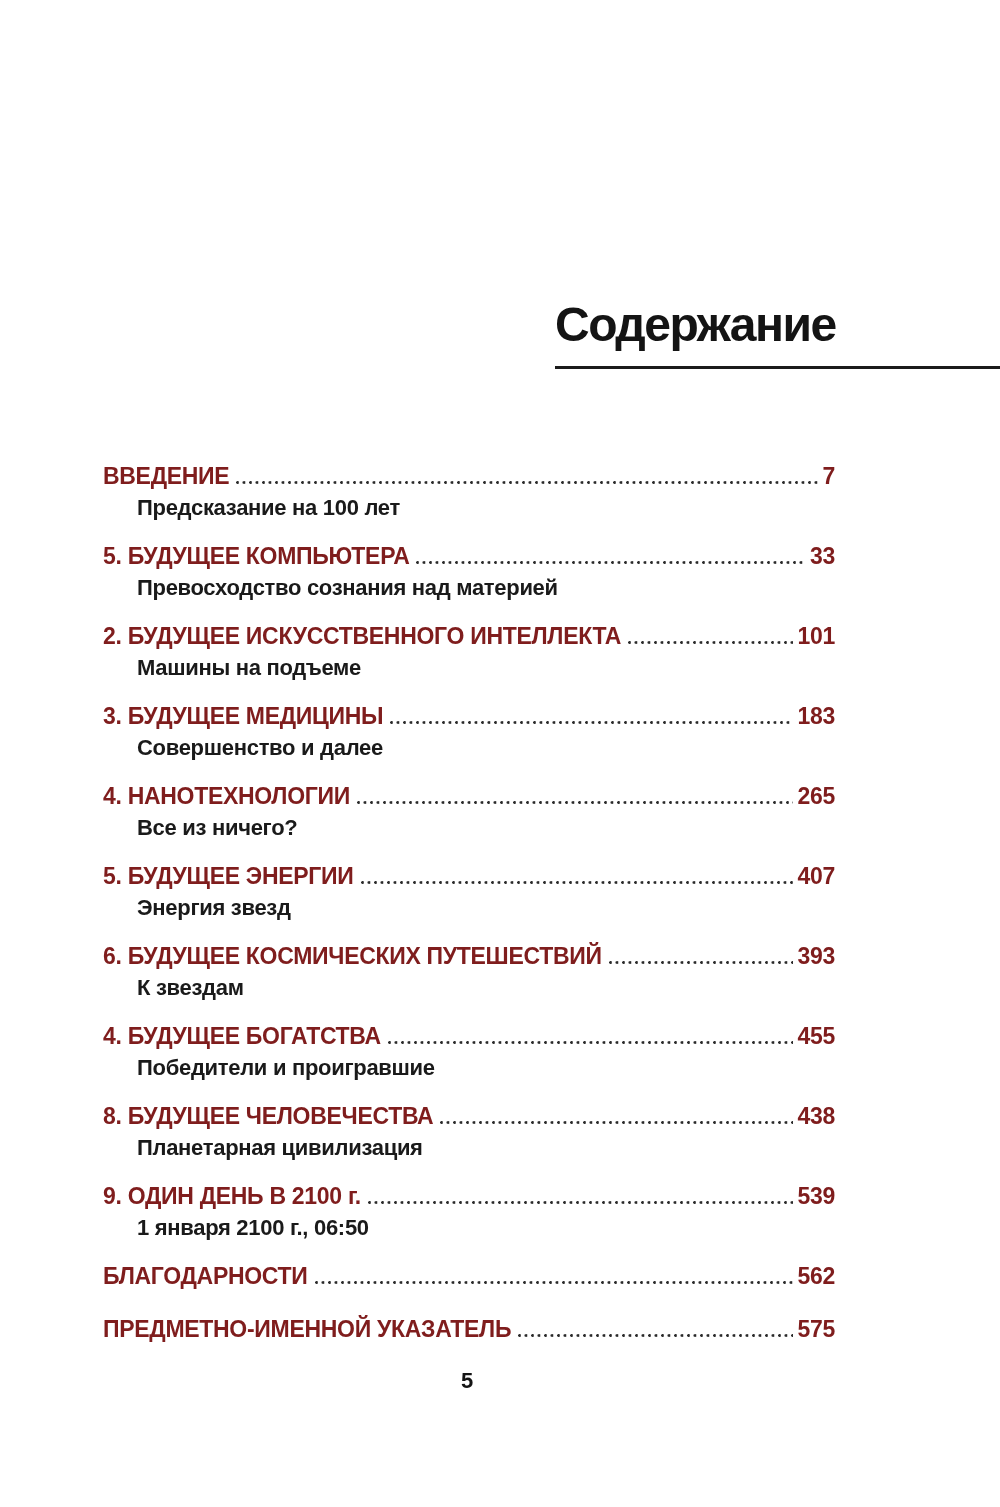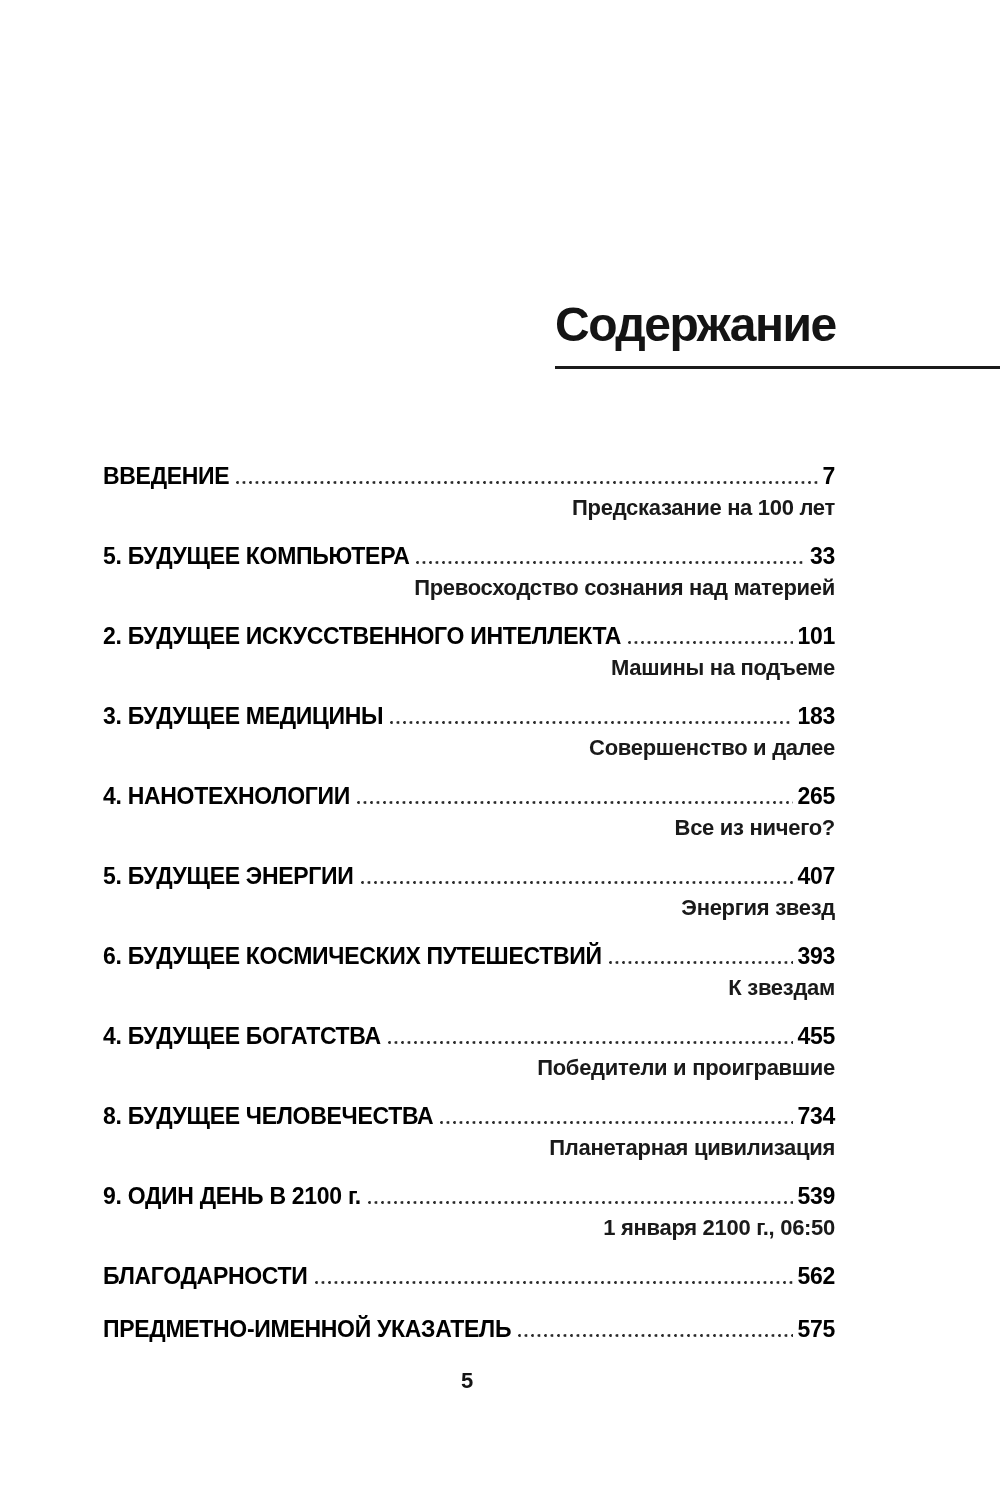--- a/index.html
+++ b/index.html
@@ -41,21 +41,21 @@
   }
   .toc-entry { margin-bottom: 24px; }
   .toc-entry.single { margin-bottom: 28px; }
   .entry-main {
     display: flex;
     align-items: baseline;
     font-weight: 700;
     font-size: 23px;
     letter-spacing: -0.3px;
     line-height: 25px;
-    color: #000000;
+    color: #7f1d1d;
   }
   .entry-label { white-space: nowrap; }
   .leader-dots {
     flex: 1 1 auto;
     align-self: flex-end;
     height: 3px;
     margin: 0 5px 5px 7px;
     background-image: radial-gradient(circle at 1.5px 1.5px, #2a2a2a 1.2px, transparent 1.6px);
     background-size: 6.5px 3px;
     background-repeat: repeat-x;
@@ -64,21 +64,20 @@
   }
   .entry-page { white-space: nowrap; }
   .entry-subtitle {
     font-weight: 700;
     font-size: 22px;
     letter-spacing: -0.3px;
     line-height: 25px;
     margin-top: 6px;
     padding-left: 34px;
     color: #1a1a1a;
-    text-align: right;
   }
   
   .folio {
     position: absolute;
     top: 1368px; left: 0; right: 66px;
     text-align: center;
     font-weight: 700;
     font-size: 22px;
     color: #141414;
   }
@@ -163,21 +162,21 @@
         <span class="leader-dots"></span>
         <span class="entry-page">455</span>
       </div>
       <div class="entry-subtitle">Победители и проигравшие</div>
     </div>
 
     <div class="toc-entry">
       <div class="entry-main">
         <span class="entry-label">8. БУДУЩЕЕ ЧЕЛОВЕЧЕСТВА</span>
         <span class="leader-dots"></span>
-        <span class="entry-page">734</span>
+        <span class="entry-page">438</span>
       </div>
       <div class="entry-subtitle">Планетарная цивилизация</div>
     </div>
 
     <div class="toc-entry">
       <div class="entry-main">
         <span class="entry-label">9. ОДИН ДЕНЬ В 2100 г.</span>
         <span class="leader-dots"></span>
         <span class="entry-page">539</span>
       </div>

